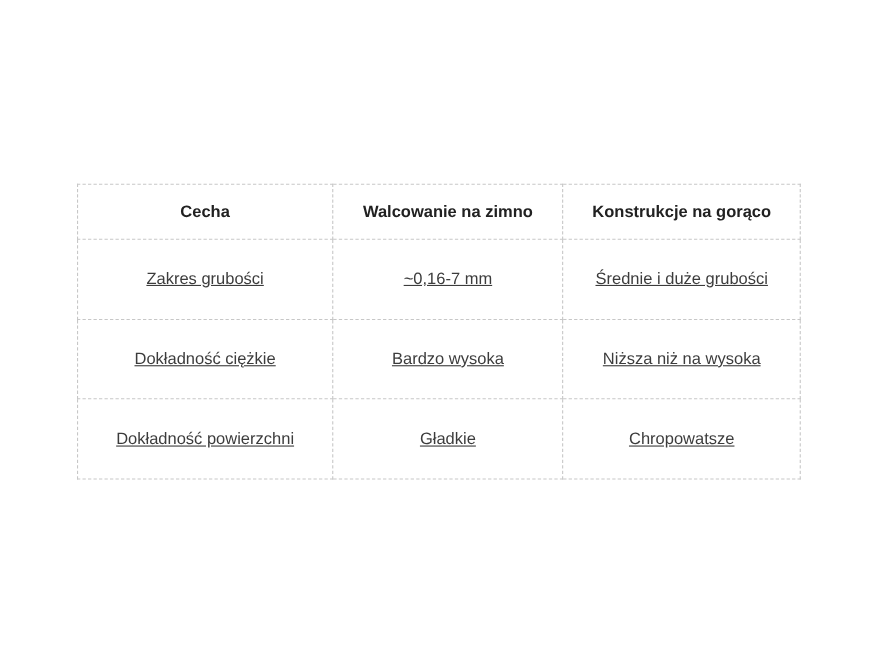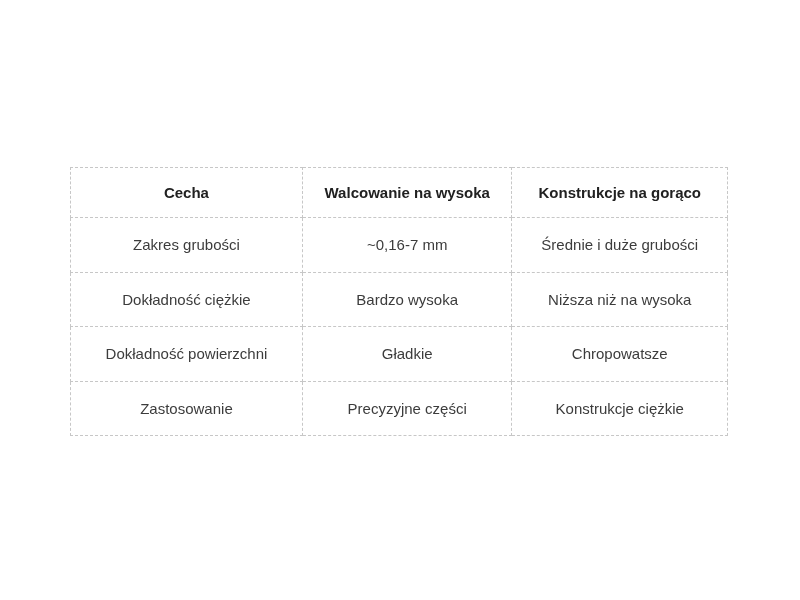--- a/index.html
+++ b/index.html
@@ -32,55 +32,51 @@
   .spec-table th {
     font-size: 15px;
     font-weight: bold;
     color: #212121;
     height: 50px;
   }
   .spec-table td {
     font-size: 15px;
     font-weight: normal;
     color: #3c3c3c;
+    text-decoration: underline;
   }
 </style>
 </head>
 <body>
 
 <div class="page">
   <table class="spec-table">
     <colgroup>
       <col style="width:35.3%">
       <col style="width:31.9%">
       <col style="width:32.8%">
     </colgroup>
     <thead>
       <tr>
         <th>Cecha</th>
-        <th>Walcowanie na wysoka</th>
+        <th>Walcowanie na zimno</th>
         <th>Konstrukcje na gorąco</th>
       </tr>
     </thead>
     <tbody>
       <tr>
         <td>Zakres grubości</td>
         <td>~0,16-7 mm</td>
         <td>Średnie i duże grubości</td>
       </tr>
       <tr>
         <td>Dokładność ciężkie</td>
         <td>Bardzo wysoka</td>
         <td>Niższa niż na wysoka</td>
       </tr>
       <tr>
         <td>Dokładność powierzchni</td>
         <td>Gładkie</td>
         <td>Chropowatsze</td>
       </tr>
-      <tr>
-        <td>Zastosowanie</td>
-        <td>Precyzyjne części</td>
-        <td>Konstrukcje ciężkie</td>
-      </tr>
     </tbody>
   </table>
 </div>
 
 </body></html>

